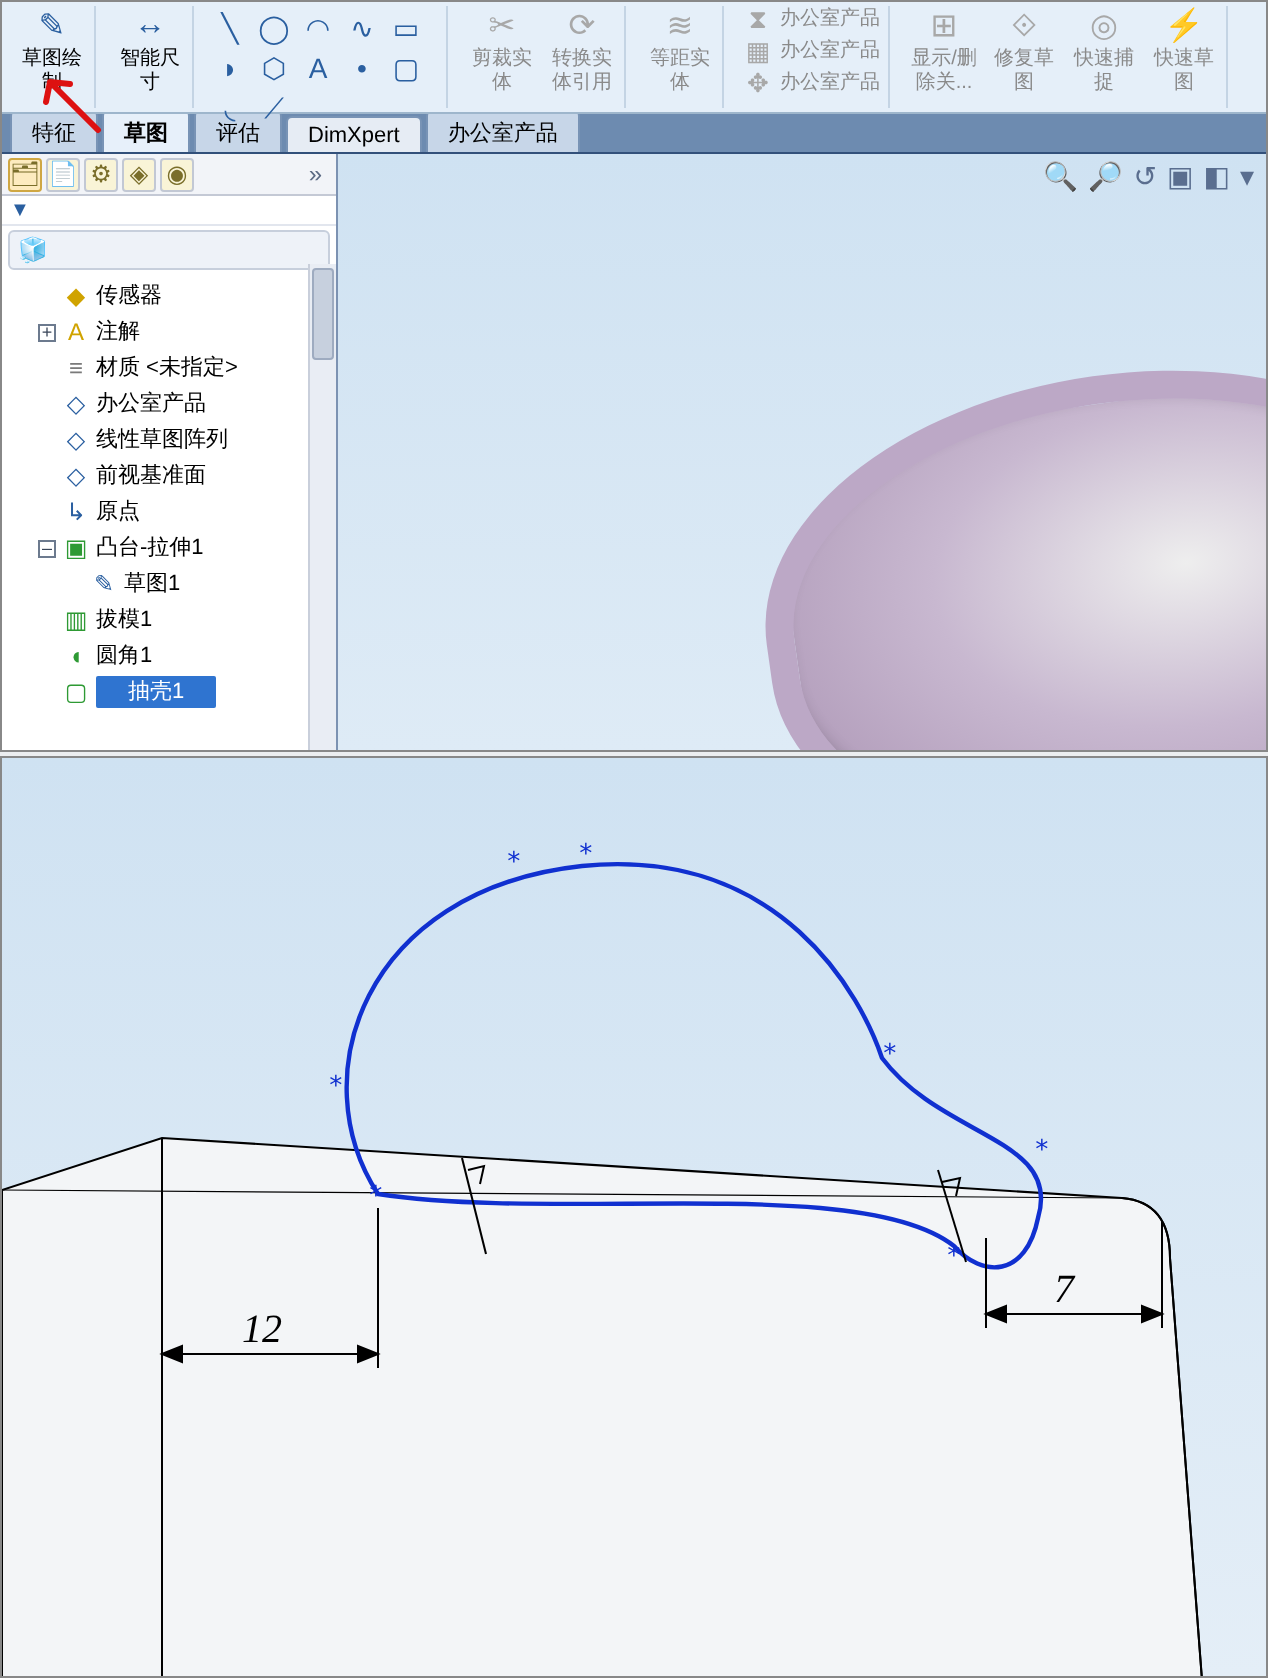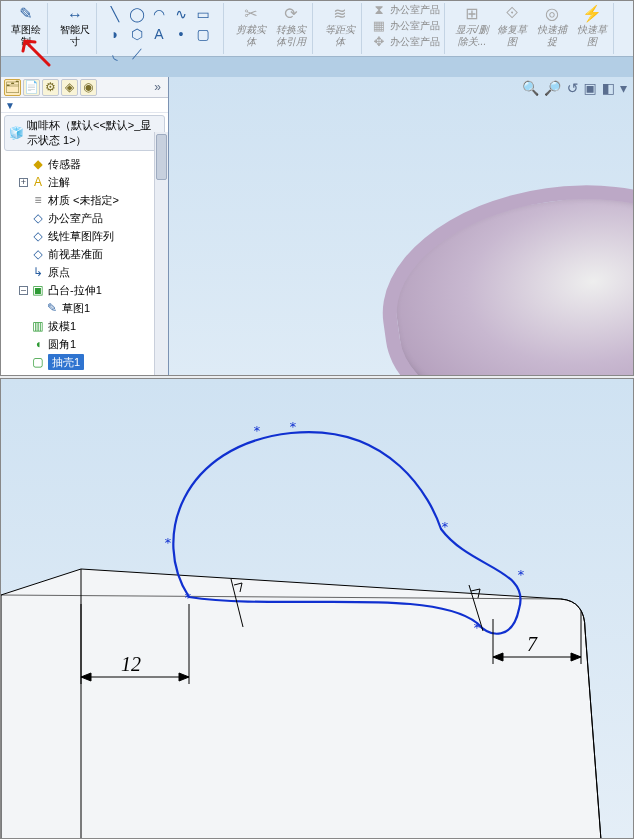--- a/index.html
+++ b/index.html
@@ -14,21 +14,21 @@
     .rbn-group   { display:flex; flex-direction:column; align-items:center; gap:2px; padding:0 4px; border-right:1px solid #c4d4e4; height:100%; justify-content:flex-start; }
     .rbn-group:last-child { border-right:none; }
     .rbn-btn     { display:flex; flex-direction:column; align-items:center; gap:1px; min-width:34px; }
     .rbn-btn .ic { width:20px; height:20px; display:flex; align-items:center; justify-content:center; font-size:16px; color:#2a5fa0; }
     .rbn-btn .lb { font-size:10px; line-height:11px; text-align:center; white-space:nowrap; }
     .rbn-tools   { display:flex; flex-wrap:wrap; gap:4px 6px; width:112px; align-content:flex-start; padding-top:3px;}
     .rbn-tools span{ font-size:14px; color:#2a5fa0; display:inline-flex; width:16px; height:16px; align-items:center; justify-content:center;}
     .rbn-stack   { display:flex; flex-direction:column; gap:2px; font-size:10px; color:#8a8a8a; line-height:14px; }
     .rbn-stack .row{ display:flex; align-items:center; gap:4px; white-space:nowrap;}
     .rbn-stack .ic{ width:14px; height:14px; font-size:13px; display:inline-flex; align-items:center; justify-content:center; color:#a8a8a8;}
-    .muted .lb { color:#8a8a8a;font-style:italic; }
+    .muted .lb { color:#8a8a8a; }
     .muted .ic { color:#a8a8a8 !important; }
 
     
     .arrow-ptr   { position:absolute; left:18px; top:36px; }
     .arrow-ptr svg{ display:block; }
 
     
     .tabs        { display:flex; align-items:flex-end; height:20px; background:#6d8bb0; padding-left:4px; border-bottom:1px solid #32507a;}
     .tab         { padding:3px 10px 2px 10px; font-size:11px; background:#c7d6e8; border:1px solid #7893b5; border-bottom:none; border-radius:3px 3px 0 0; margin-right:2px; color:#000;}
     .tab.active  { background:#e7f0fa; font-weight:bold; }
@@ -51,21 +51,21 @@
     .fm-filter   { height:15px; display:flex; align-items:center; padding-left:4px; font-size:10px; color:#2a5fa0; border-bottom:1px solid #e2e6ee;}
     .fm-title    { display:flex; align-items:center; gap:3px; padding:2px 4px; background:#eef2f8; border:1px solid #c7cfdc; border-radius:3px; margin:2px 3px; font-size:11px;}
     .fm-title .ic{ font-size:12px;}
     .tree        { list-style:none; padding:2px 0 2px 6px; font-size:11px; line-height:16px; }
     .tree li     { display:flex; align-items:center; gap:3px; padding:1px 0; }
     .tree li.ind1{ padding-left:12px;}   
     .tree li.ind2{ padding-left:26px;}
     .tree .tw    { width:9px; height:9px; border:1px solid #6c7a8e; font-size:9px; line-height:7px; text-align:center; color:#394559; background:#fff;}
     .tree .sp    { width:9px;}  
     .tree .ic    { width:14px; text-align:center; font-size:12px;}
-    .tree .sel   { background:#2f74d0; color:#fff; padding:0 4px; border-radius:1px;}
+    .tree .sel   { background:#2f74d0; color:#fff; padding:0 16px; border-radius:1px;}
     .ic-y{color:#d0a300;}  .ic-g{color:#2e9a34;} .ic-b{color:#2a5fa0;} .ic-gr{color:#7a7a7a;}
     .tree-scroll { position:absolute; right:0; top:55px; bottom:0; width:14px; background:#e9edf4; border-left:1px solid #c9cfdb;}
     .tree-scroll .thumb{ position:absolute; left:1px; right:1px; top:2px; height:46px; background:#c7d0de; border:1px solid #9eabc0; border-radius:2px;}
 
     
     .bottom-panel{ width:634px; height:461px; position:relative; margin-top:2px; background:linear-gradient(#cfe2f2,#e4eef7); border:1px solid #888; overflow:hidden;}
     .bottom-panel svg{ position:absolute; left:0; top:0;}
     .dim-txt     { font-family:"Times New Roman",serif; font-style:italic; font-size:20px; fill:#000; }
 
   </style>
@@ -174,20 +174,27 @@
       </div>
     </div>
 
     <div class="arrow-ptr">
       <svg width="34" height="30">
           <path d="M30 28 L6 4 M6 4 L4 14 M6 4 L16 5" stroke="#d11" stroke-width="3" fill="none" stroke-linecap="round" stroke-linejoin="round"></path>
         </svg>
     </div>
   </div>
 
+  <div class="tabs">
+    <div class="tab">特征</div>
+    <div class="tab active">草图</div>
+    <div class="tab">评估</div>
+    <div class="tab dimx">DimXpert</div>
+    <div class="tab">办公室产品</div>
+  </div>
 
   <div class="gfx-area">
     <div class="cup-rim"></div>
   </div>
 
   <div class="view-icons">
     <span>🔍</span>
     <span>🔎</span>
     <span>↺</span>
     <span>▣</span>
@@ -201,21 +208,20 @@
       <span class="ic">📄</span>
       <span class="ic">⚙</span>
       <span class="ic">◈</span>
       <span class="ic">◉</span>
       <span class="chevron">»</span>
     </div>
     <div class="fm-filter">▼</div>
 
     <div class="fm-title">
       <span class="ic ic-y">🧊</span>
-      <span>咖啡杯（默认&lt;&lt;默认&gt;_显示状态 1&gt;）</span>
     </div>
 
     <ul class="tree">
       <li class="ind1">
           <span class="sp"></span>
           <span class="ic ic-y">◆</span>
           <span>传感器</span>
         </li>
       <li class="ind1">
           <span class="tw">+</span>

